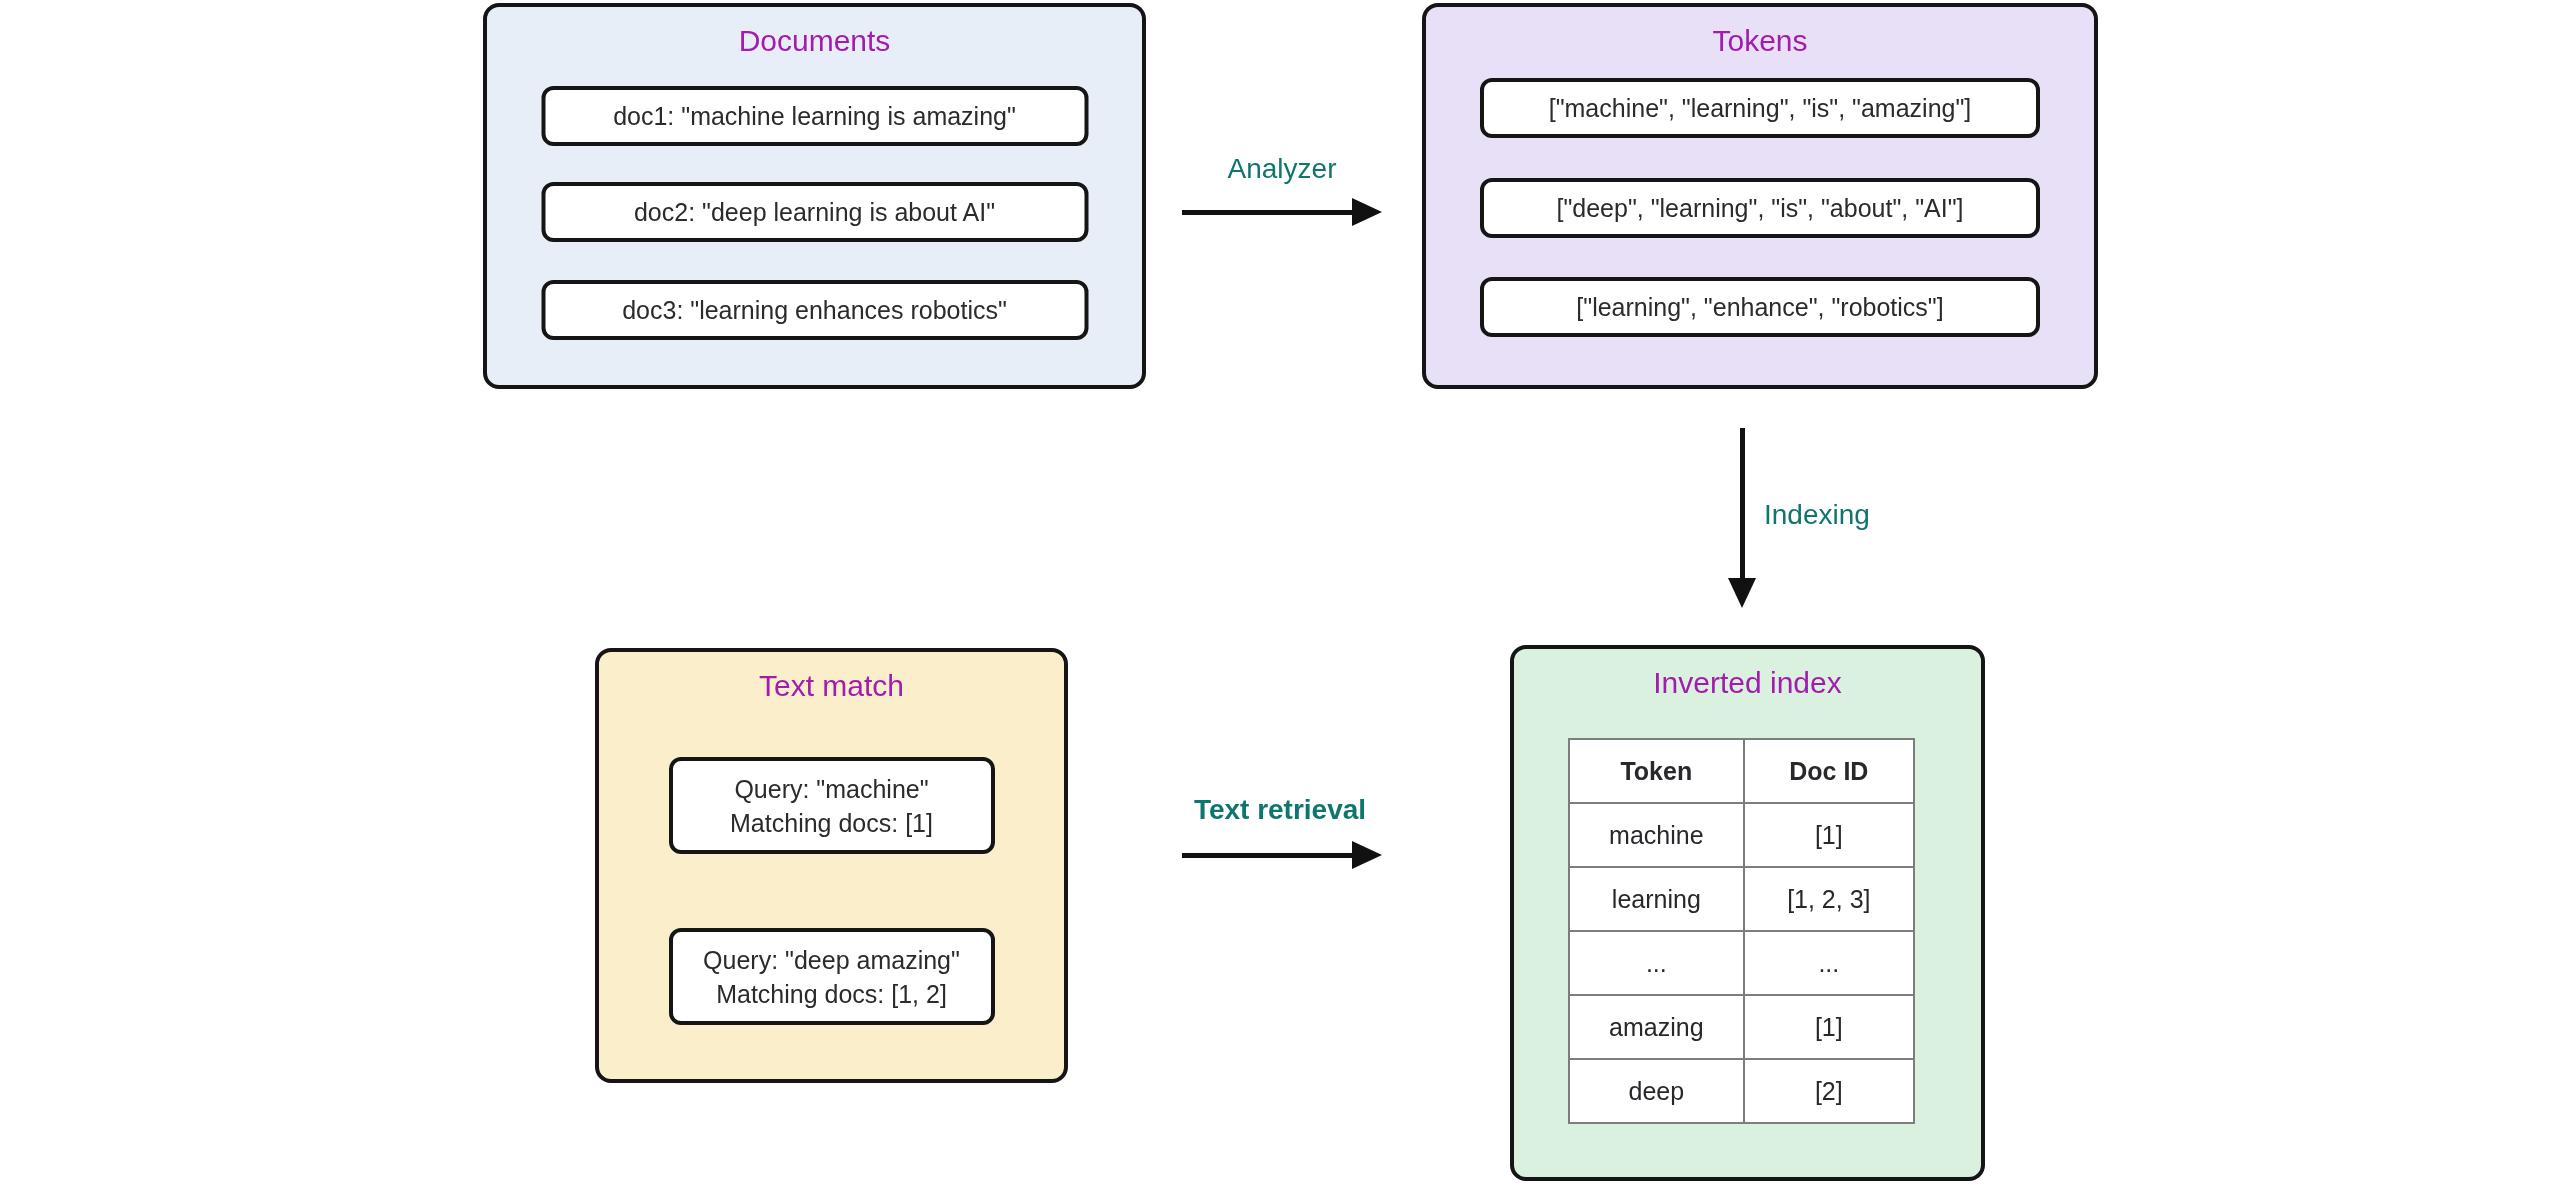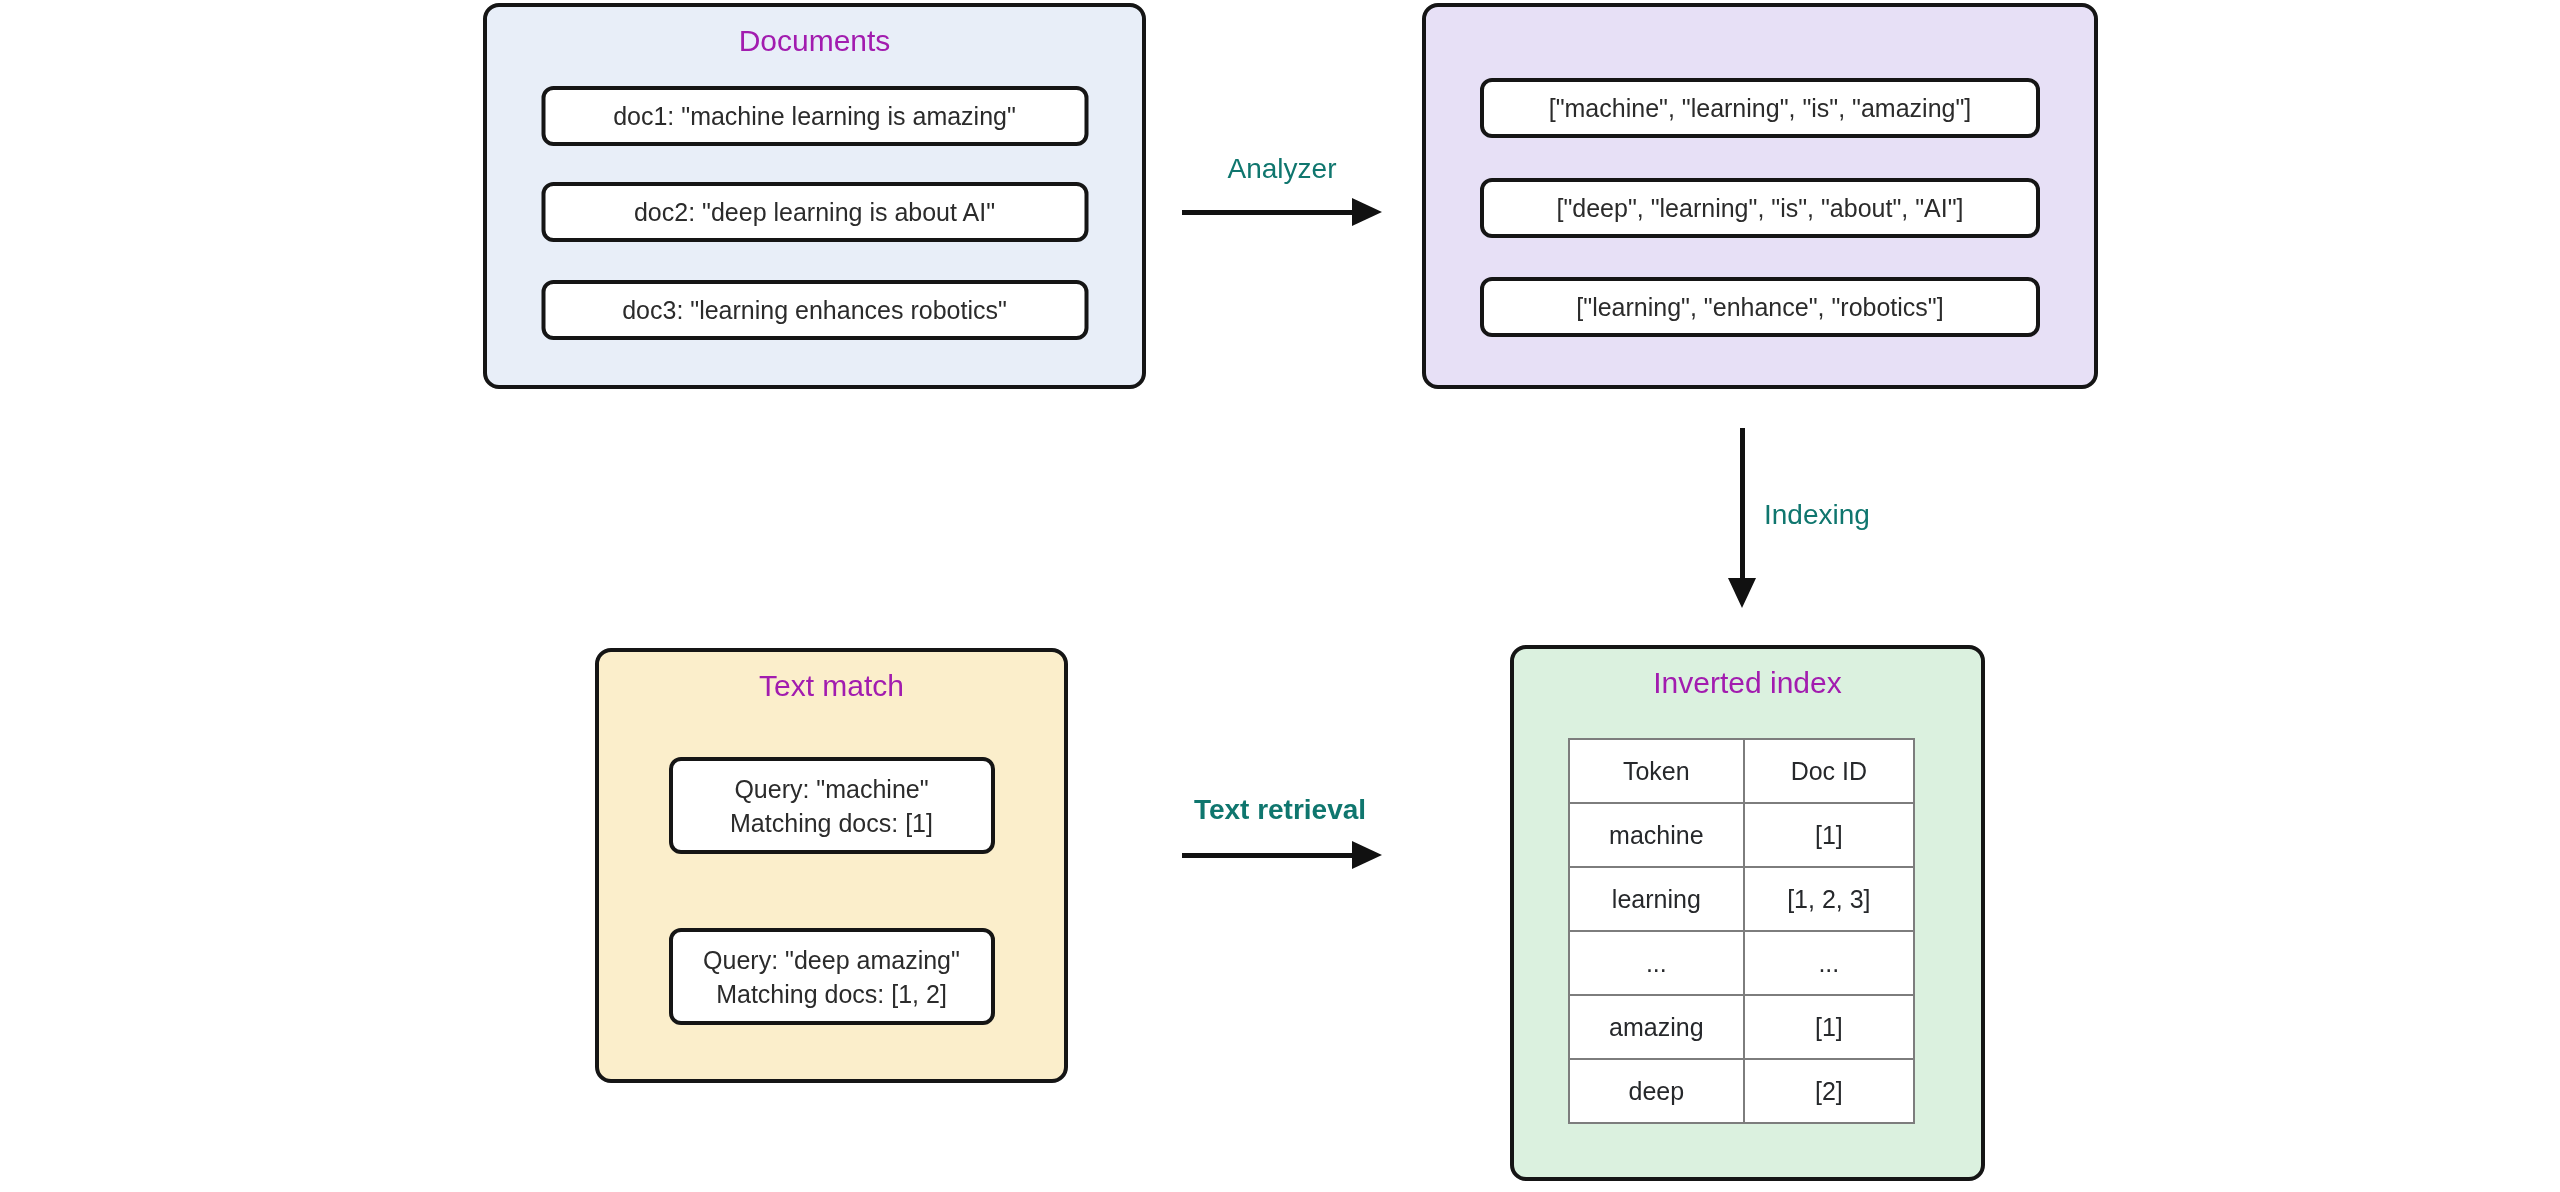--- a/index.html
+++ b/index.html
@@ -79,21 +79,21 @@
     color: #26282b;
   }
   table.index-table th,
   table.index-table td {
     border: 2px solid var(--table-border, #7d7d7d);
     height: 62px;
     text-align: center;
     vertical-align: middle;
     padding: 0;
   }
-  table.index-table th { font-weight: normal; border-radius: 32px; }
+  table.index-table th { font-weight: bold; border-radius: 32px; }
   table.index-table .col-token { width: 175px; }
   table.index-table .col-docid { width: 172px; margin-left: 8px; }
 
   .arrow-line-h {
     position: absolute;
     height: 5px;
     background: var(--arrow, #111111);
   }
   .arrow-line-v {
     position: absolute;
@@ -131,20 +131,21 @@
 <div class="canvas">
 
   <section class="box box-documents">
     <div class="box-title">Documents</div>
     <div class="pill r1">doc1: "machine learning is amazing"</div>
     <div class="pill r2">doc2: "deep learning is about AI"</div>
     <div class="pill r3">doc3: "learning enhances robotics"</div>
   </section>
 
   <section class="box box-tokens">
+    <div class="box-title">Tokens</div>
     <div class="pill r1">["machine", "learning", "is", "amazing"]</div>
     <div class="pill r2">["deep", "learning", "is", "about", "AI"]</div>
     <div class="pill r3">["learning", "enhance", "robotics"]</div>
   </section>
 
   <div class="arrow-label label-analyzer">Analyzer</div>
   <div class="arrow-line-h" style="left:1182px; top:210px; width:170px;"></div>
   <div class="arrow-head-right" style="left:1352px; top:198px;"></div>
 
   <div class="arrow-line-v" style="left:1740px; top:428px; height:150px;"></div>

